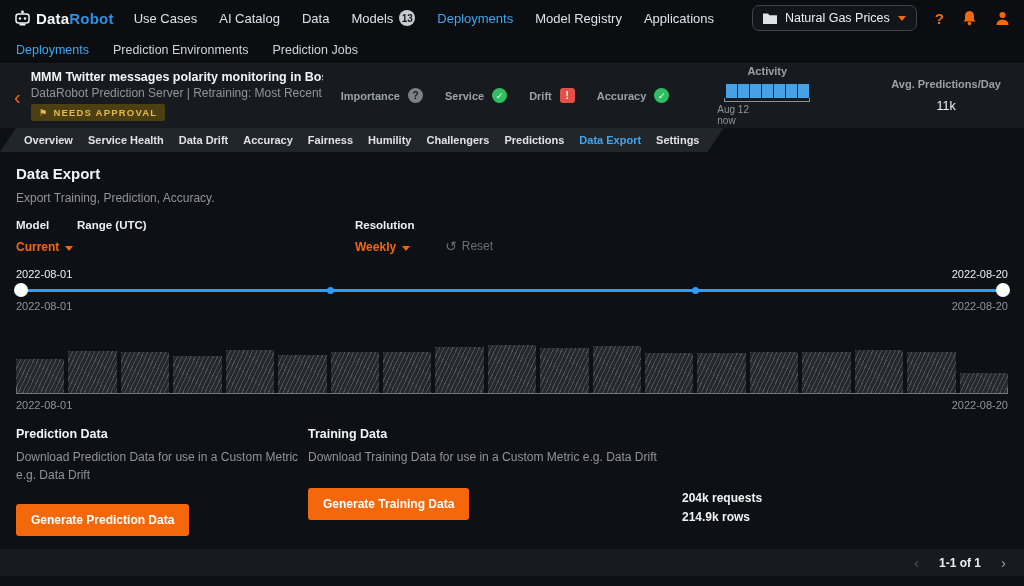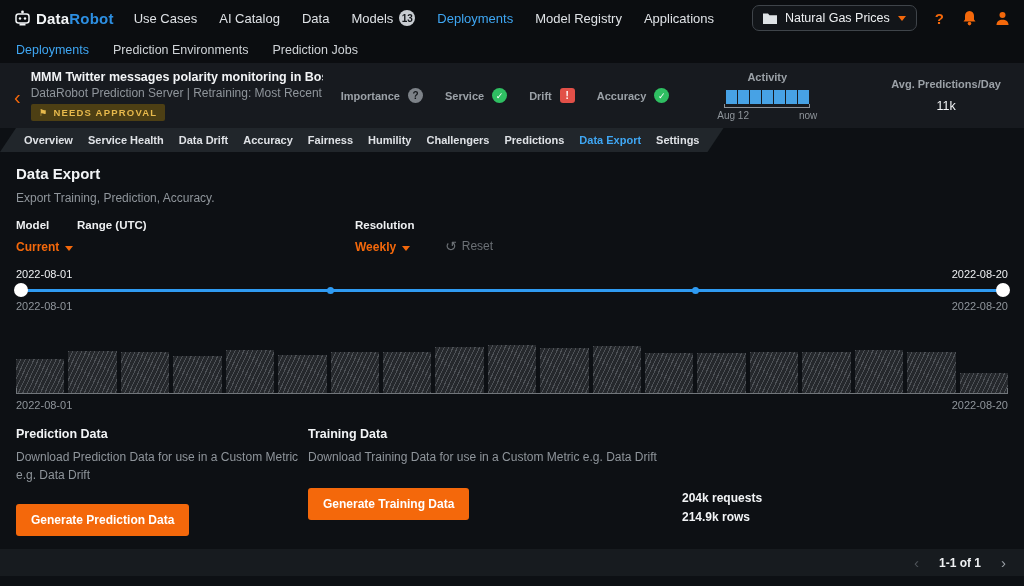--- a/index.html
+++ b/index.html
@@ -38,21 +38,21 @@
   .status-col { display:flex; flex-direction:row; align-items:center; gap:8px; }
   .status-label { font-size:11px; font-weight:600; color:#9ba1a7; white-space:nowrap; }
   .st-ico { width:15px; height:15px; border-radius:50%; display:flex; align-items:center; justify-content:center; font-size:10px; font-weight:bold; }
   .st-unknown { background:#7d8288; color:#15181c; }
   .st-pass { background:#2fbf62; color:#fff; font-size:9px; }
   .st-fail { background:#e25048; color:#fff; border-radius:3px; }
   .activity-block { margin-left:48px; width:122px; display:flex; flex-direction:column; align-items:center; }
   .activity-bars { display:flex; gap:1px; align-items:flex-end; height:14px; margin-top:7px; cursor:pointer; }
   .activity-bars .abar { width:11px; background:#47a2e5; }
   .activity-bracket { width:86px; height:4px; border-left:1px solid #8d9298; border-right:1px solid #8d9298; border-bottom:1px solid #8d9298; }
-  .activity-range { width:100px; display:flex; justify-content:space-between; font-size:10px; color:#8f959b; margin-top:2px; }
+  .activity-range { width:100px; display:flex; justify-content:space-between; font-size:10px; color:#8f959b; margin-top:2px;flex-direction:column; }
   .metric-block { display:flex; flex-direction:column; align-items:center; gap:9px; }
   .metric-label { font-size:11px; font-weight:600; color:#9ba1a7; white-space:nowrap; }
   .metric-value { font-size:12.5px; color:#f2f4f6; white-space:nowrap; }
   
   .tabstrip-wrap { height:24px; background:#0d1014; }
   .tabstrip { display:inline-flex; align-items:center; gap:15px; height:24px; background:#21262b; padding:0 24px; clip-path:polygon(16px 0, 100% 0, calc(100% - 16px) 100%, 0 100%); }
   .tab { font-size:11px; font-weight:bold; color:#dfe2e6; cursor:pointer; white-space:nowrap; }
   .tab.active { color:#3fa7f4; }
   
   .content { padding:0 16px; }

